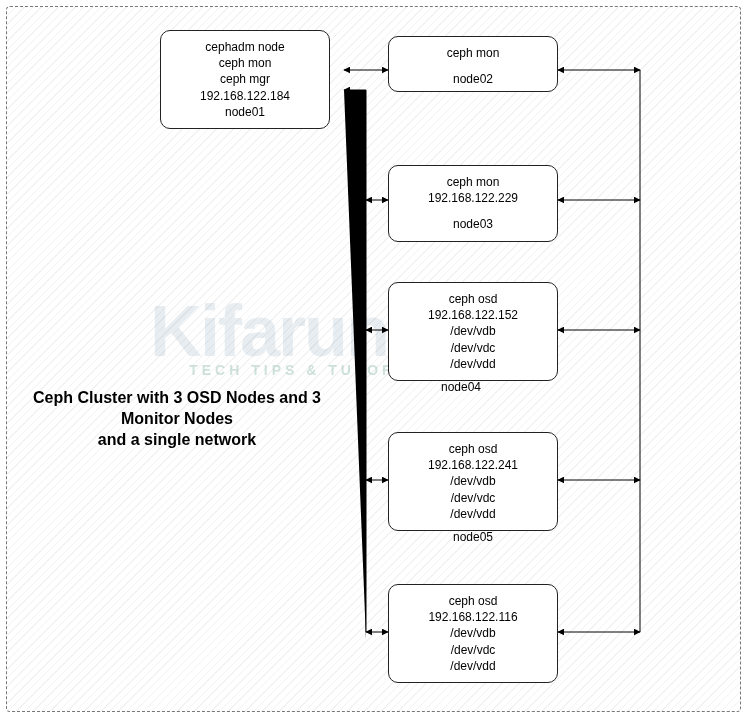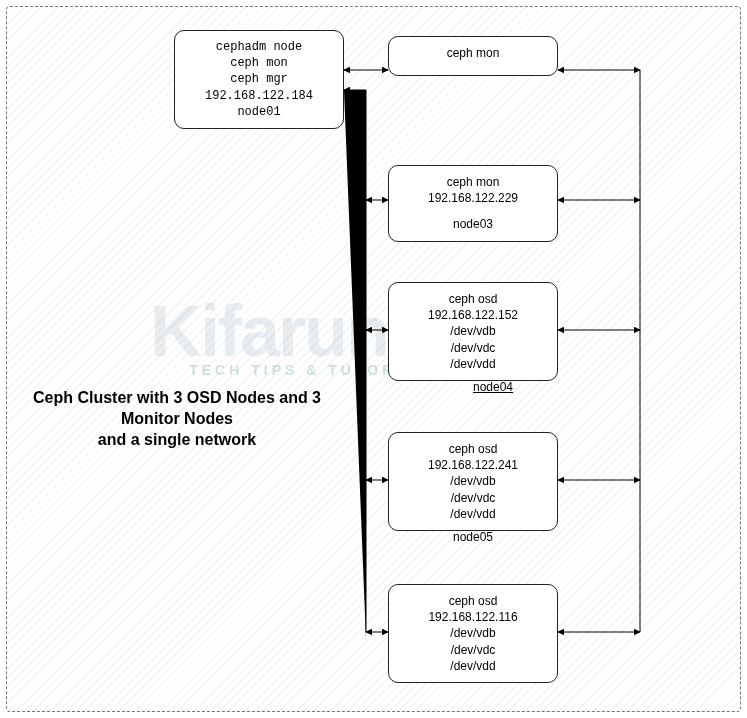--- a/index.html
+++ b/index.html
@@ -114,48 +114,49 @@
 
     <line x1="640" y1="70" x2="640" y2="632" stroke="#000" stroke-width="1"></line>
 
     <line x1="558" y1="70" x2="640" y2="70" stroke="#000" stroke-width="1" marker-start="url(#ah)" marker-end="url(#ah)"></line>
     <line x1="558" y1="200" x2="640" y2="200" stroke="#000" stroke-width="1" marker-start="url(#ah)" marker-end="url(#ah)"></line>
     <line x1="558" y1="330" x2="640" y2="330" stroke="#000" stroke-width="1" marker-start="url(#ah)" marker-end="url(#ah)"></line>
     <line x1="558" y1="480" x2="640" y2="480" stroke="#000" stroke-width="1" marker-start="url(#ah)" marker-end="url(#ah)"></line>
     <line x1="558" y1="632" x2="640" y2="632" stroke="#000" stroke-width="1" marker-start="url(#ah)" marker-end="url(#ah)"></line>
   </svg>
 
-  <div class="node" style="left:174px; top:30px;font-family:Liberation Mono, monospace;">
+  <div class="node" style="left:160px; top:30px;">
     <span class="line">cephadm node</span>
     <span class="line">ceph mon</span>
     <span class="line">ceph mgr</span>
     <span class="line">192.168.122.184</span>
     <span class="line">node01</span>
   </div>
 
   <div class="node" style="left:388px; top:36px; padding-bottom:4px;">
     <span class="line">ceph mon</span>
     <span class="line" style="height:10px"></span>
+    <span class="line">node02</span>
   </div>
 
   <div class="node" style="left:388px; top:165px;">
     <span class="line">ceph mon</span>
     <span class="line">192.168.122.229</span>
     <span class="line" style="height:10px"></span>
     <span class="line">node03</span>
   </div>
 
   <div class="node" style="left:388px; top:282px;">
     <span class="line">ceph osd</span>
     <span class="line">192.168.122.152</span>
     <span class="line">/dev/vdb</span>
     <span class="line">/dev/vdc</span>
     <span class="line">/dev/vdd</span>
   </div>
-  <div class="node-label" style="left:408px; top:380px;text-decoration:underline;">node04</div>
+  <div class="node-label" style="left:376px; top:380px;">node04</div>
 
   <div class="node" style="left:388px; top:432px;">
     <span class="line">ceph osd</span>
     <span class="line">192.168.122.241</span>
     <span class="line">/dev/vdb</span>
     <span class="line">/dev/vdc</span>
     <span class="line">/dev/vdd</span>
   </div>
   <div class="node-label" style="left:388px; top:530px;">node05</div>
 

